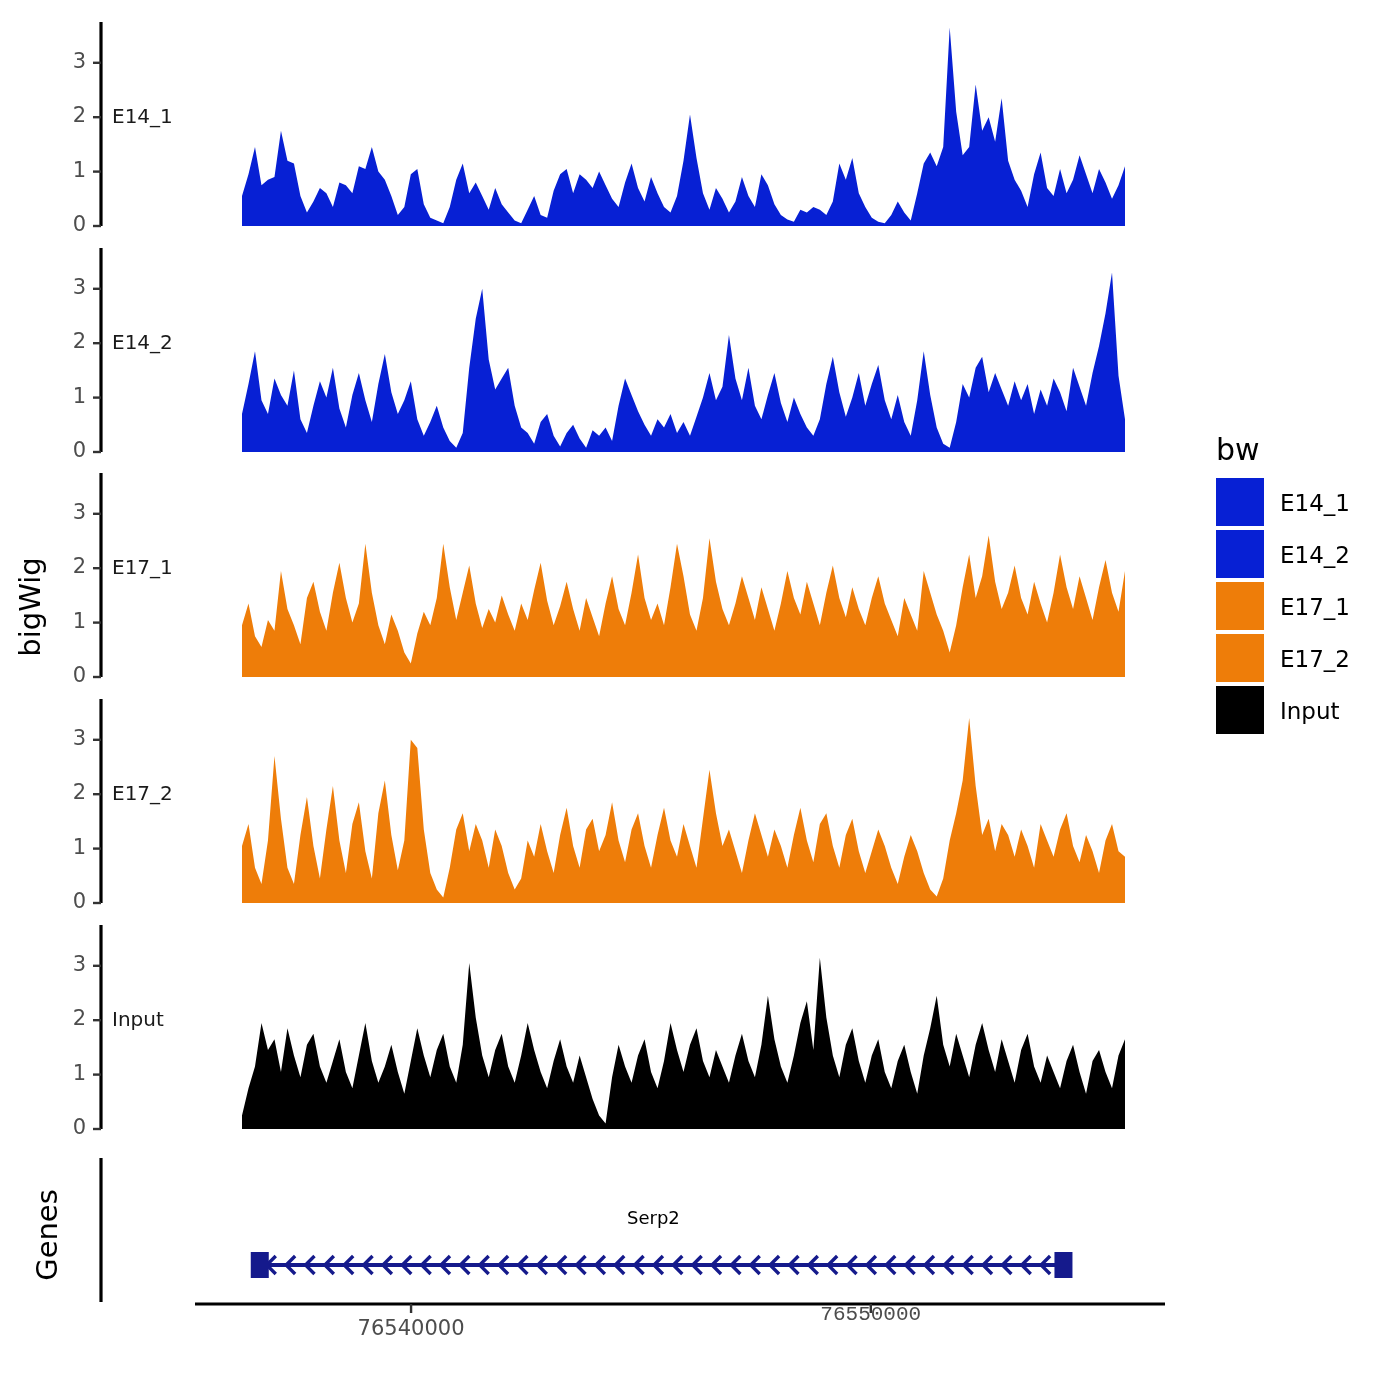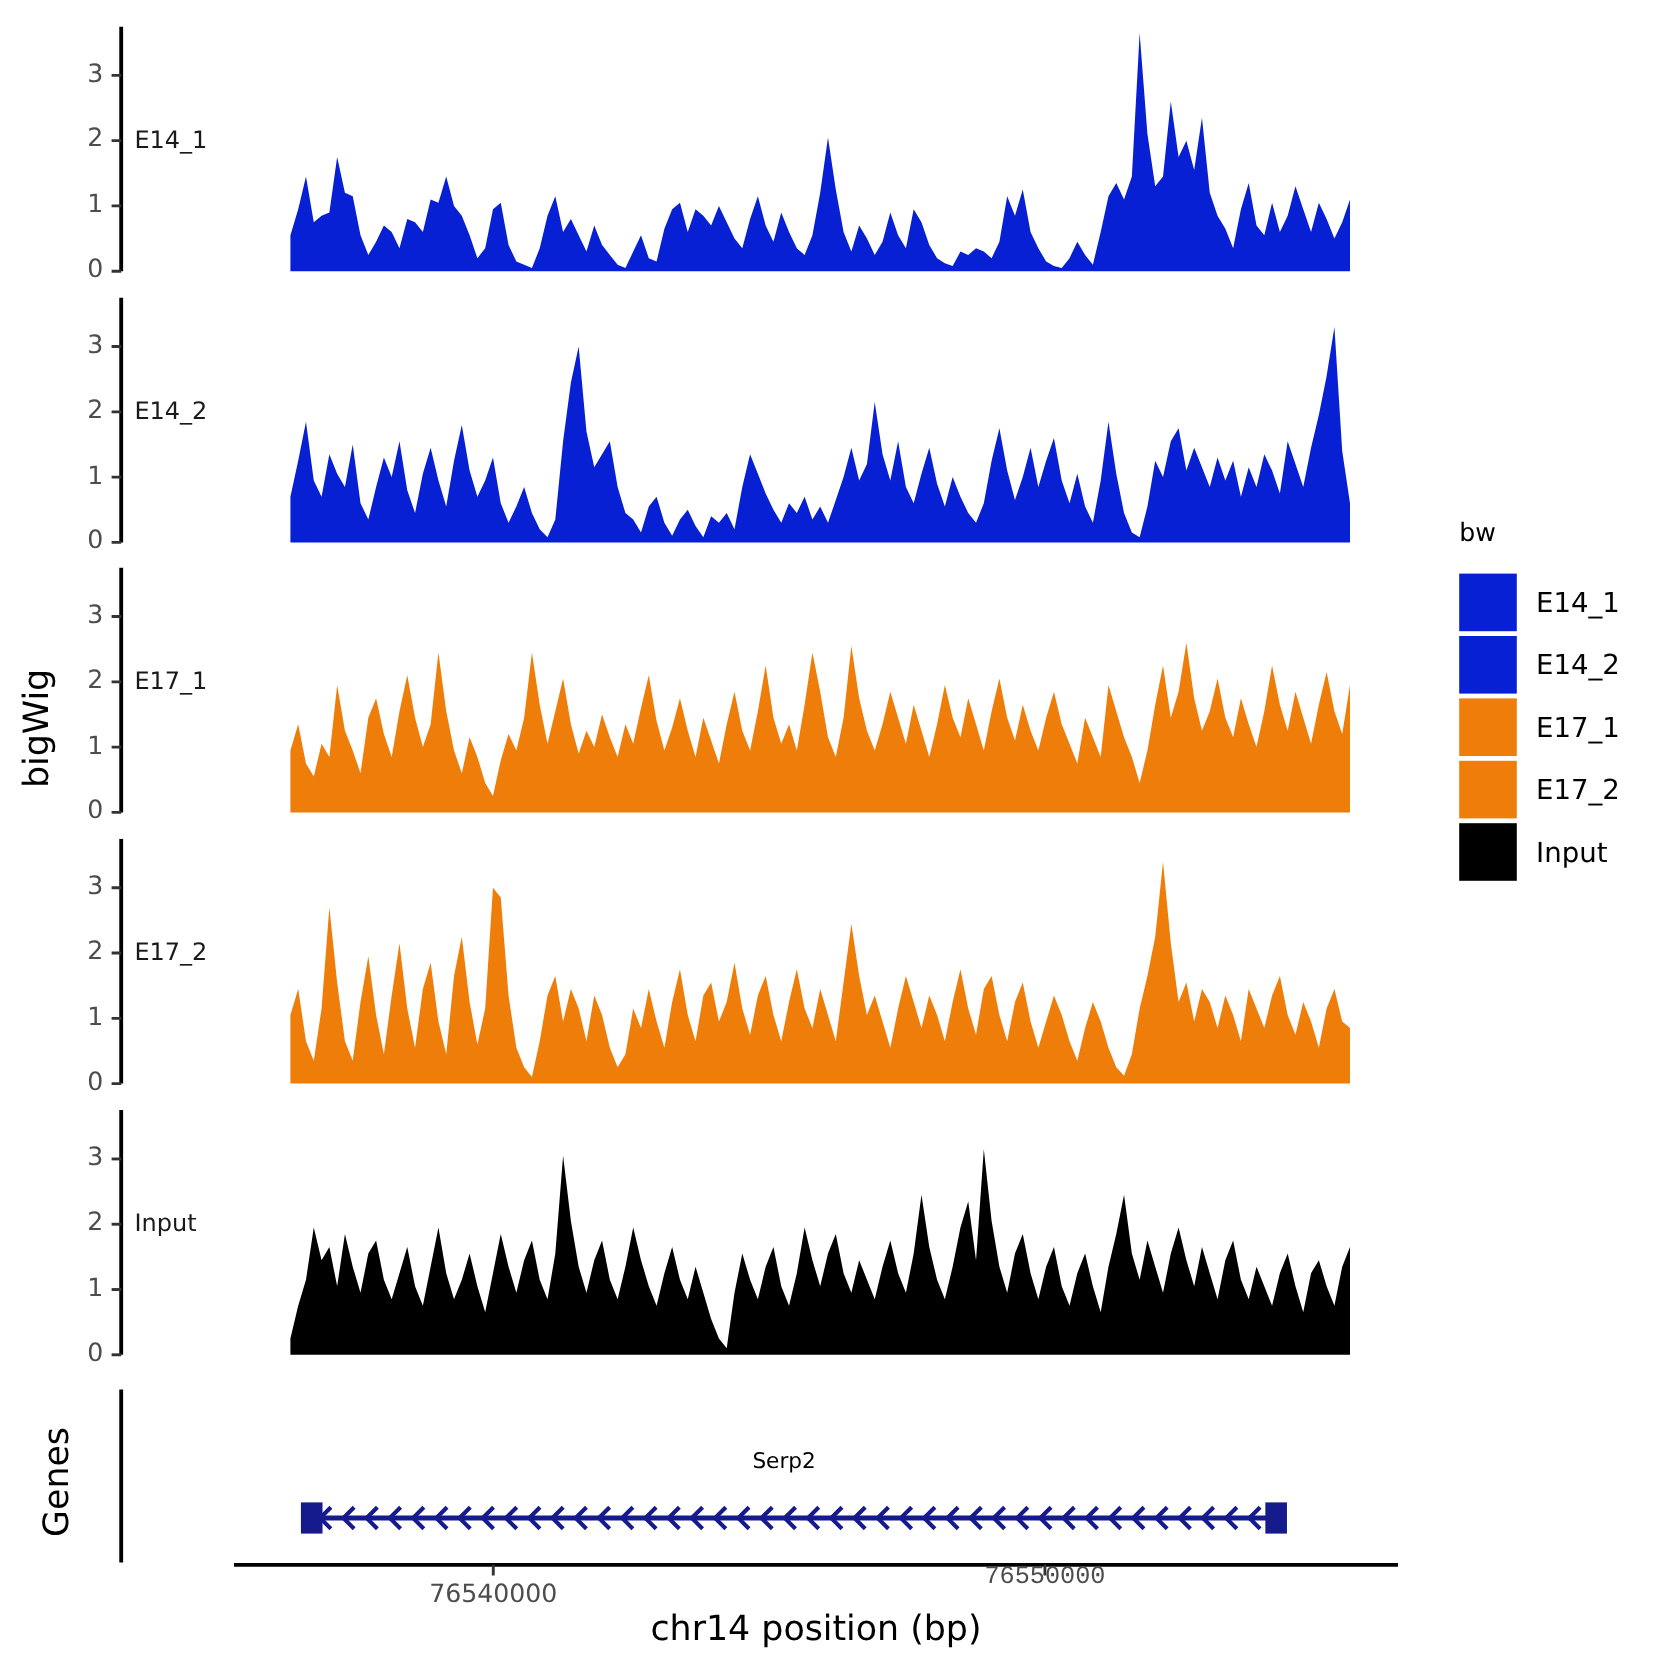--- a/index.html
+++ b/index.html
@@ -8,21 +8,21 @@
   #root{position:relative;width:1400px;height:1400px;}
   .axis-title{
     position:absolute;font-size:29px;color:#000;white-space:nowrap;
     transform-origin:center center;
   }
   .rot{transform:rotate(-90deg);}
   .tracklabel{position:absolute;font-size:20px;color:#1a1a1a;white-space:nowrap;}
   .ticklabel{position:absolute;font-size:21px;color:#4d4d4d;text-align:right;white-space:nowrap;}
   .xticklabel{position:absolute;font-size:21px;color:#4d4d4d;white-space:nowrap;text-align:center;}
   .xaxis-title{position:absolute;font-size:29px;color:#000;white-space:nowrap;text-align:center;}
-  .legend-title{position:absolute;font-size:21px;color:#000;}
+  .legend-title{position:absolute;font-size:30px;color:#000;}
   .legend-label{position:absolute;font-size:23px;color:#000;white-space:nowrap;}
   .legend-swatch{position:absolute;width:48px;height:48px;}
   .genelabel{position:absolute;font-size:18px;color:#000;white-space:nowrap;}
   svg{display:block;}
   .panel{position:absolute;}
 </style>
 </head>
 <body>
 
 <div id="root">
@@ -165,21 +165,20 @@
       <svg width="1200" height="24">
         <line x1="195" x2="1165" y1="4" y2="4" stroke="#000" stroke-width="3.2"></line>
         <line x1="411.06635071090045" x2="411.06635071090045" y1="4" y2="13" stroke="#333" stroke-width="2.4"></line>
         <line x1="870.781990521327" x2="870.781990521327" y1="4" y2="13" stroke="#333" stroke-width="2.4"></line>
       </svg>
     </div>
   <div id="xticklabels">
       <div class="xticklabel" style="left: 321.066px; top: 1316px; width: 180px;">76540000</div>
       <div class="xticklabel" style="left: 780.782px; top: 1303px; width: 180px; font-family: Liberation Mono, monospace;">76550000</div>
     </div>
-  <div class="xaxis-title" style="left:180px;top:1340px;width:1000px;">chr14 position (bp)</div>
 
   <div class="legend-title" style="left:1216px;top:432px;">bw</div>
   <div id="legend" style="position:absolute;left:1216px;top:478px;width:180px;">
       <div style="position: relative; height: 52px;">
         <div class="legend-swatch" style="left: 0px; top: 0px; background: rgb(7, 32, 212);"></div>
         <div class="legend-label" style="left: 64px; top: 12px;">E14_1</div>
       </div>
       <div style="position: relative; height: 52px;">
         <div class="legend-swatch" style="left: 0px; top: 0px; background: rgb(7, 32, 212);"></div>
         <div class="legend-label" style="left: 64px; top: 12px;">E14_2</div>

